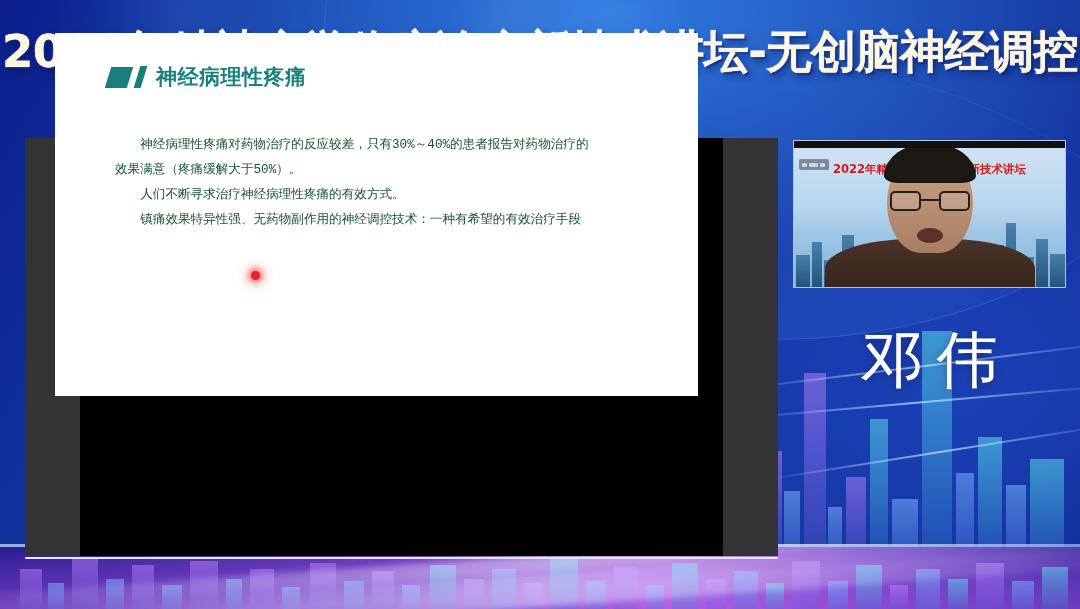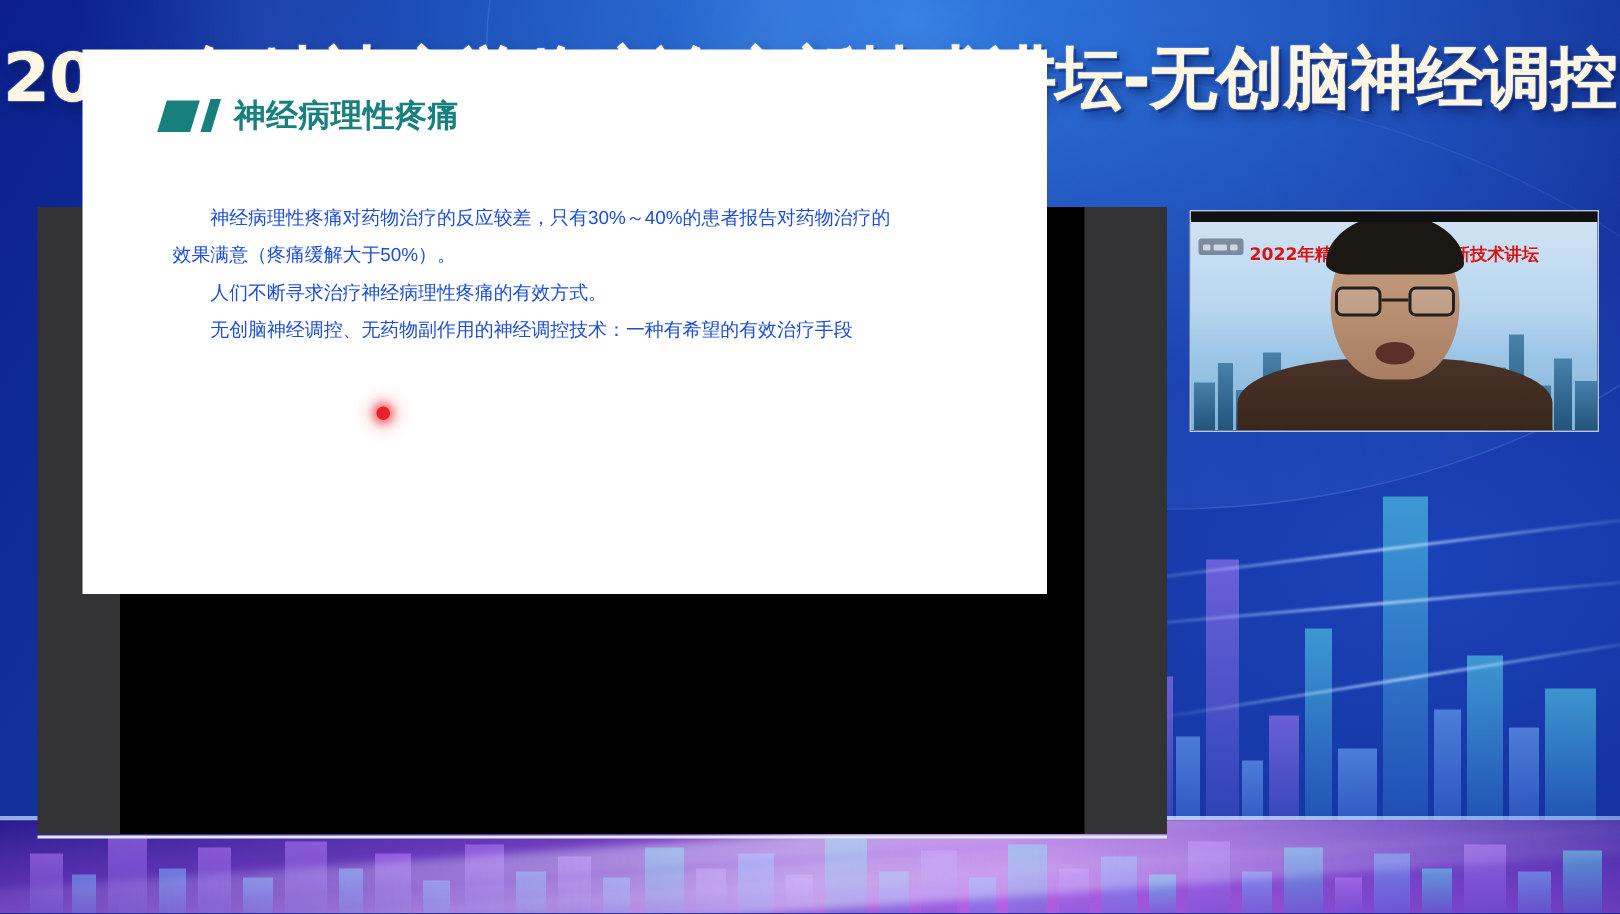--- a/index.html
+++ b/index.html
@@ -139,24 +139,24 @@
     margin-left: 5px;
     font-family: "DejaVu Sans", "Liberation Sans", sans-serif;
     font-size: 21px;
     font-weight: 700;
     color: #18807d;
     letter-spacing: .5px;
   }
 
   .slide-body {
     position: absolute; left: 60px; top: 100px; right: 40px;
-    font-family: Liberation Sans, sans-serif;
+    font-family: Liberation Mono, monospace;
     font-size: 12.6px;
     line-height: 25px;
-    color: #1d4ed8;
+    color: #14532d;
   }
   .slide-body p { margin: 0; white-space: nowrap; }
   .slide-body p.indent { text-indent: 2em; }
 
   .laser-dot {
     position: absolute; left: 196px; top: 238px;
     width: 9px; height: 9px; border-radius: 50%;
     background: #e8202a;
     box-shadow: 0 0 4px 3px rgba(232,32,42,.45), 0 0 10px 7px rgba(232,32,42,.18);
   }
@@ -378,21 +378,21 @@
     <div class="slide-heading">
       <span class="heading-para"></span>
       <span class="heading-slash"></span>
       <span class="heading-text">神经病理性疼痛</span>
     </div>
 
     <div class="slide-body">
       <p class="indent">神经病理性疼痛对药物治疗的反应较差，只有30%～40%的患者报告对药物治疗的</p>
       <p>效果满意（疼痛缓解大于50%）。</p>
       <p class="indent">人们不断寻求治疗神经病理性疼痛的有效方式。</p>
-      <p class="indent">无创脑神经调控、无药物副作用的神经调控技术：一种有希望的有效治疗手段</p>
+      <p class="indent">镇痛效果特异性强、无药物副作用的神经调控技术：一种有希望的有效治疗手段</p>
     </div>
 
     <div class="laser-dot"></div>
   </div>
 
   <div class="share-status-underline"></div>
 
   <div class="video-tile">
     <div class="video-topstrip"></div>
     <div class="video-bg">
@@ -427,14 +427,15 @@
       </div>
 
       <div class="video-badge">
         <span class="badge-dot"></span>
         <span class="badge-dot w"></span>
         <span class="badge-dot"></span>
       </div>
     </div>
   </div>
 
+  <div class="presenter-name">邓伟</div>
 
 </div>
 
 </body></html>

